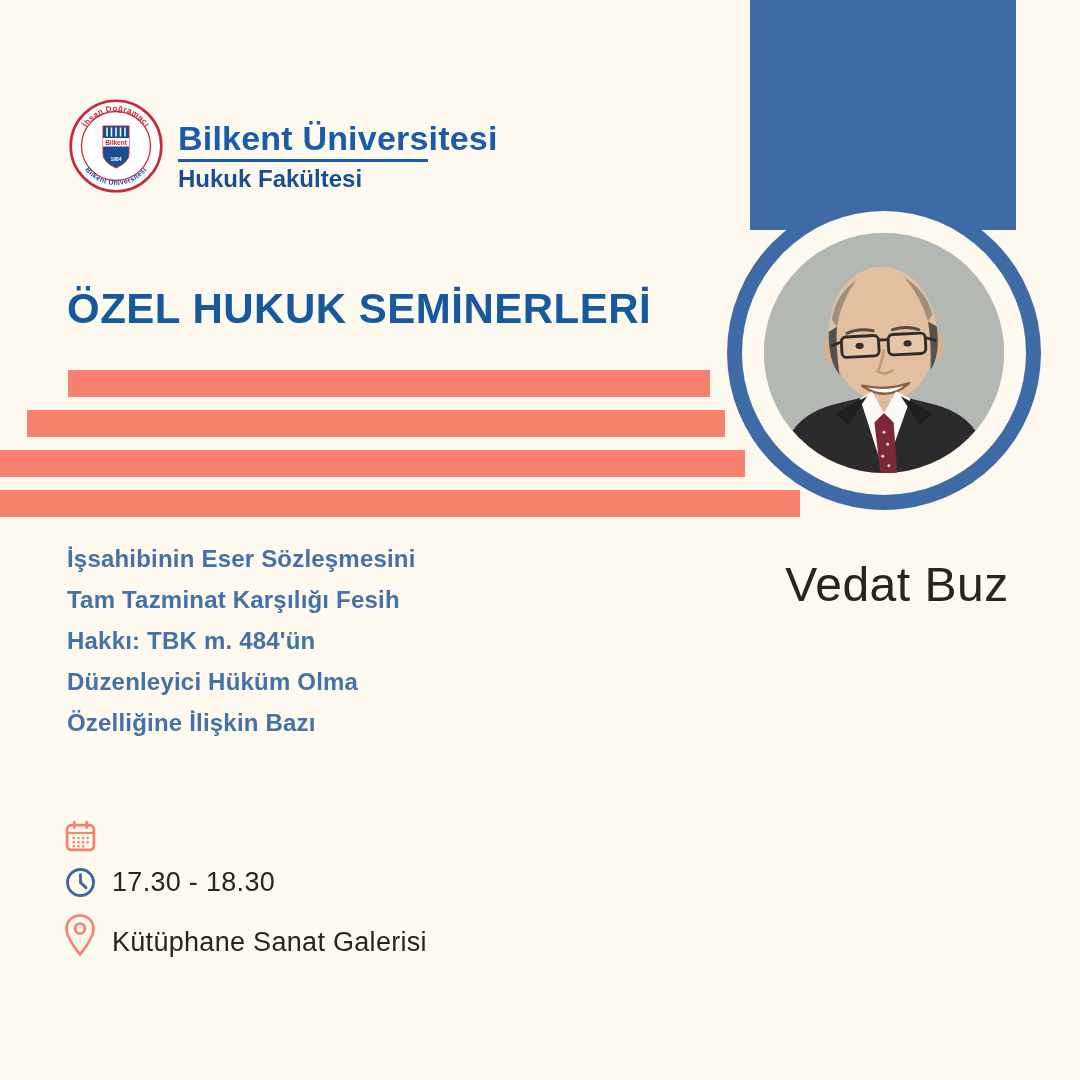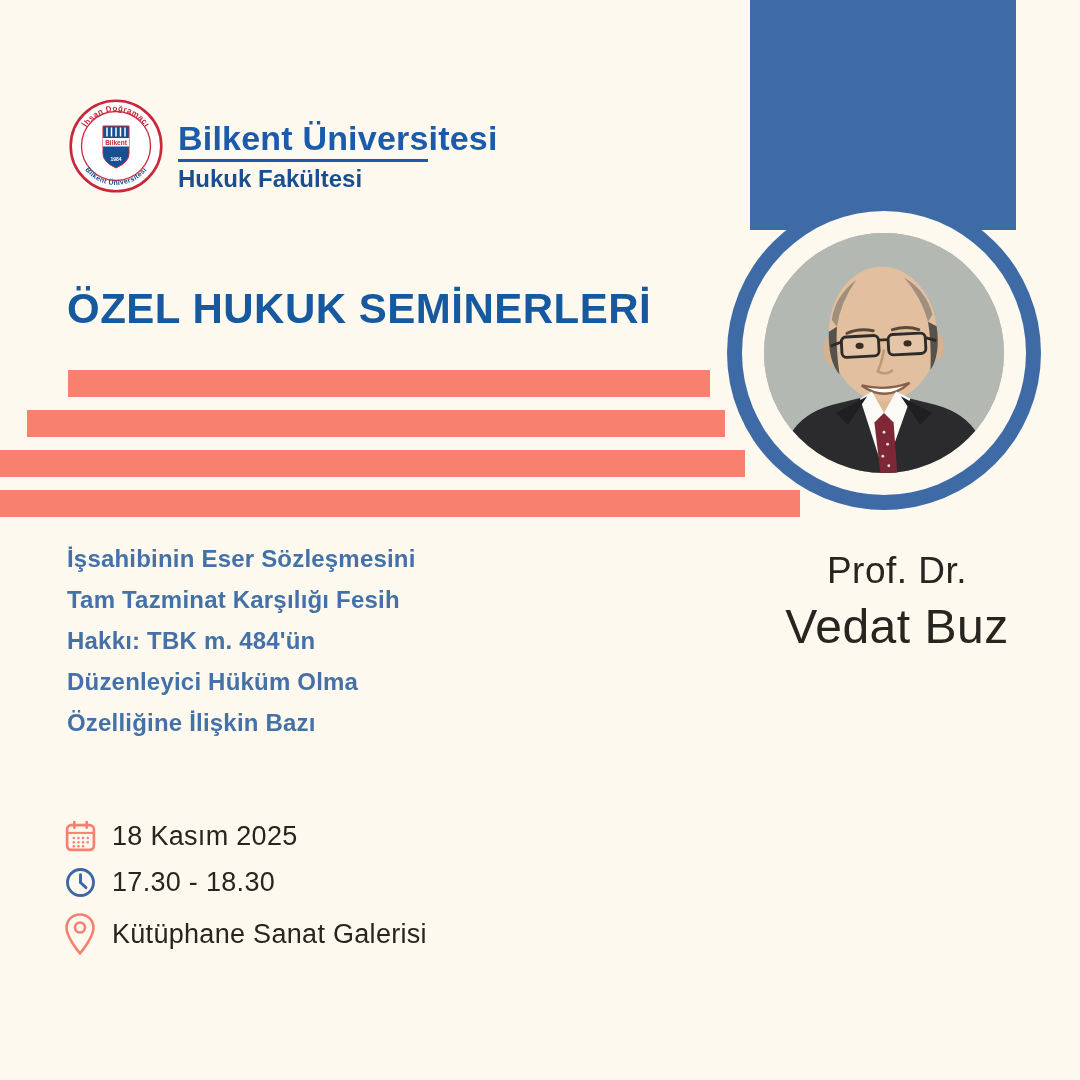--- a/index.html
+++ b/index.html
@@ -41,21 +41,21 @@
 
   .speaker{position:absolute;left:740px;top:550px;width:314px;text-align:center;color:var(--text-dark);}
   .speaker-title{font-size:37px;font-weight:400;line-height:42px;letter-spacing:.5px;}
   .speaker-name{font-size:48px;font-weight:500;line-height:54px;margin-top:8px;letter-spacing:.5px;}
 
   .details{position:absolute;left:62px;top:818px;}
   .detail-row{display:flex;align-items:center;margin-bottom:10px;}
   .detail-row .ico{width:36px;display:flex;justify-content:center;align-items:center;}
   .detail-row .txt{margin-left:14px;font-size:27px;color:var(--text-dark);letter-spacing:.3px;}
   .row-date,.row-time{height:36px;}
-  .row-place{height:48px;}
+  .row-place{height:48px;align-items:flex-end;}
 
   .seal text{font-family:"Liberation Sans",sans-serif;}
 </style>
 </head>
 <body>
 
 <div class="poster">
 
   <div class="band"></div>
 
@@ -151,21 +151,20 @@
 
   <div class="talk-title">
     <div class="tl">İşsahibinin Eser Sözleşmesini</div>
     <div class="tl">Tam Tazminat Karşılığı Fesih</div>
     <div class="tl">Hakkı: TBK m. 484'ün</div>
     <div class="tl">Düzenleyici Hüküm Olma</div>
     <div class="tl">Özelliğine İlişkin Bazı</div>
   </div>
 
   <div class="speaker">
-    <div class="speaker-title">Prof. Dr.</div>
     <div class="speaker-name">Vedat Buz</div>
   </div>
 
   <div class="details">
     <div class="detail-row row-date">
       <span class="ico">
         <svg width="33" height="33" viewBox="0 0 32 32">
           <rect x="3" y="5" width="26" height="24" rx="4" fill="none" style="stroke:var(--stripe-salmon)" stroke-width="2.6"></rect>
           <line x1="10" y1="2" x2="10" y2="7.5" style="stroke:var(--stripe-salmon)" stroke-width="2.6" stroke-linecap="round"></line>
           <line x1="22" y1="2" x2="22" y2="7.5" style="stroke:var(--stripe-salmon)" stroke-width="2.6" stroke-linecap="round"></line>
@@ -178,21 +177,20 @@
             <circle cx="9.5" cy="21.5" r="1.2"></circle>
               <circle cx="14" cy="21.5" r="1.2"></circle>
               <circle cx="18.5" cy="21.5" r="1.2"></circle>
               <circle cx="23" cy="21.5" r="1.2"></circle>
             <circle cx="9.5" cy="25.5" r="1.2"></circle>
               <circle cx="14" cy="25.5" r="1.2"></circle>
               <circle cx="18.5" cy="25.5" r="1.2"></circle>
           </g>
         </svg>
       </span>
-      <span class="txt">18 Kasım 2025</span>
     </div>
 
     <div class="detail-row row-time">
       <span class="ico">
         <svg width="33" height="33" viewBox="0 0 32 32">
           <circle cx="16" cy="16" r="12.6" fill="none" style="stroke:var(--clock-blue)" stroke-width="2.8"></circle>
           <line x1="16" y1="16" x2="16" y2="8.5" style="stroke:var(--clock-blue)" stroke-width="2.8" stroke-linecap="round"></line>
           <line x1="16" y1="16" x2="21.3" y2="21" style="stroke:var(--clock-blue)" stroke-width="2.8" stroke-linecap="round"></line>
         </svg>
       </span>

